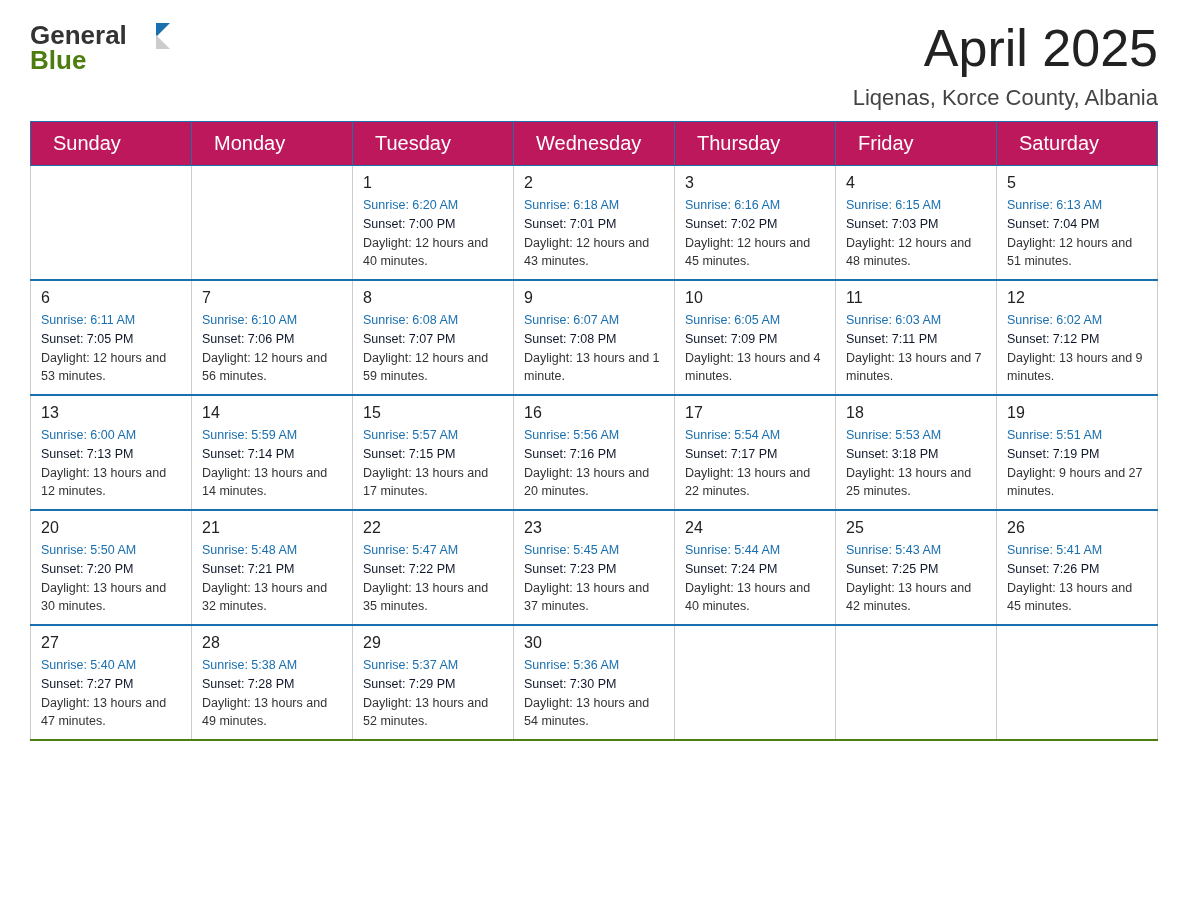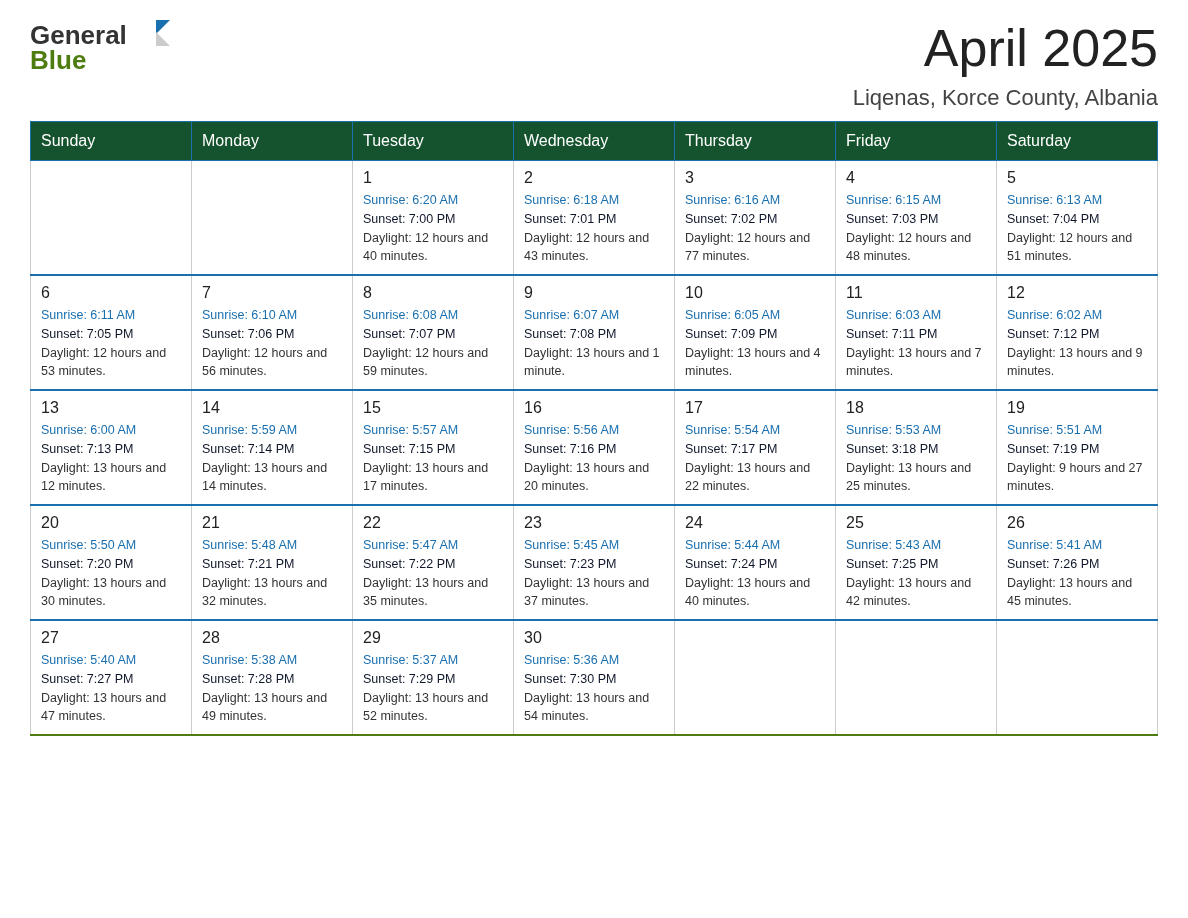--- a/index.html
+++ b/index.html
@@ -20,21 +20,21 @@
       font-size: 26px;
       font-weight: bold;
       color: #333;
     }
     .logo-wrapper {
       display: flex;
       flex-direction: column;
     }
     .logo-line1 {
       display: flex;
-      align-items: flex-start;
+      align-items: center;
       gap: 27px;
     }
     .logo-line2 {
       font-size: 26px;
       font-weight: bold;
       color: #4d7c0f;
       margin-top: -6px;
     }
     .title-section {
       text-align: right;
@@ -49,25 +49,25 @@
       font-size: 22px;
       color: #444;
       margin-top: 8px;
     }
     .calendar {
       width: 100%;
       border-collapse: collapse;
       margin-top: 10px;
     }
     .calendar th {
-      background-color: #14532d;
+      background-color: #be185d;
       color: #fff;
-      font-size: 16px;
+      font-size: 20px;
       font-weight: normal;
-      padding: 10px 10px;
+      padding: 10px 22px;
       text-align: left;
       border: 1px solid #1a6faf;
     }
     .calendar td {
       vertical-align: top;
       padding: 8px 10px;
       border: 1px solid #ccc;
       width: 14.28%;
       min-height: 100px;
     }
@@ -146,21 +146,21 @@
           <span class="sunrise">Sunrise: 6:18 AM</span><br>
           <span class="sunset">Sunset: 7:01 PM</span><br>
           <span class="daylight">Daylight: 12 hours and 43 minutes.</span>
         </div>
       </td>
         <td>
         <span class="day-number">3</span>
         <div class="day-info">
           <span class="sunrise">Sunrise: 6:16 AM</span><br>
           <span class="sunset">Sunset: 7:02 PM</span><br>
-          <span class="daylight">Daylight: 12 hours and 77 minutes.</span>
+          <span class="daylight">Daylight: 12 hours and 45 minutes.</span>
         </div>
       </td>
         <td>
         <span class="day-number">4</span>
         <div class="day-info">
           <span class="sunrise">Sunrise: 6:15 AM</span><br>
           <span class="sunset">Sunset: 7:03 PM</span><br>
           <span class="daylight">Daylight: 12 hours and 48 minutes.</span>
         </div>
       </td>

